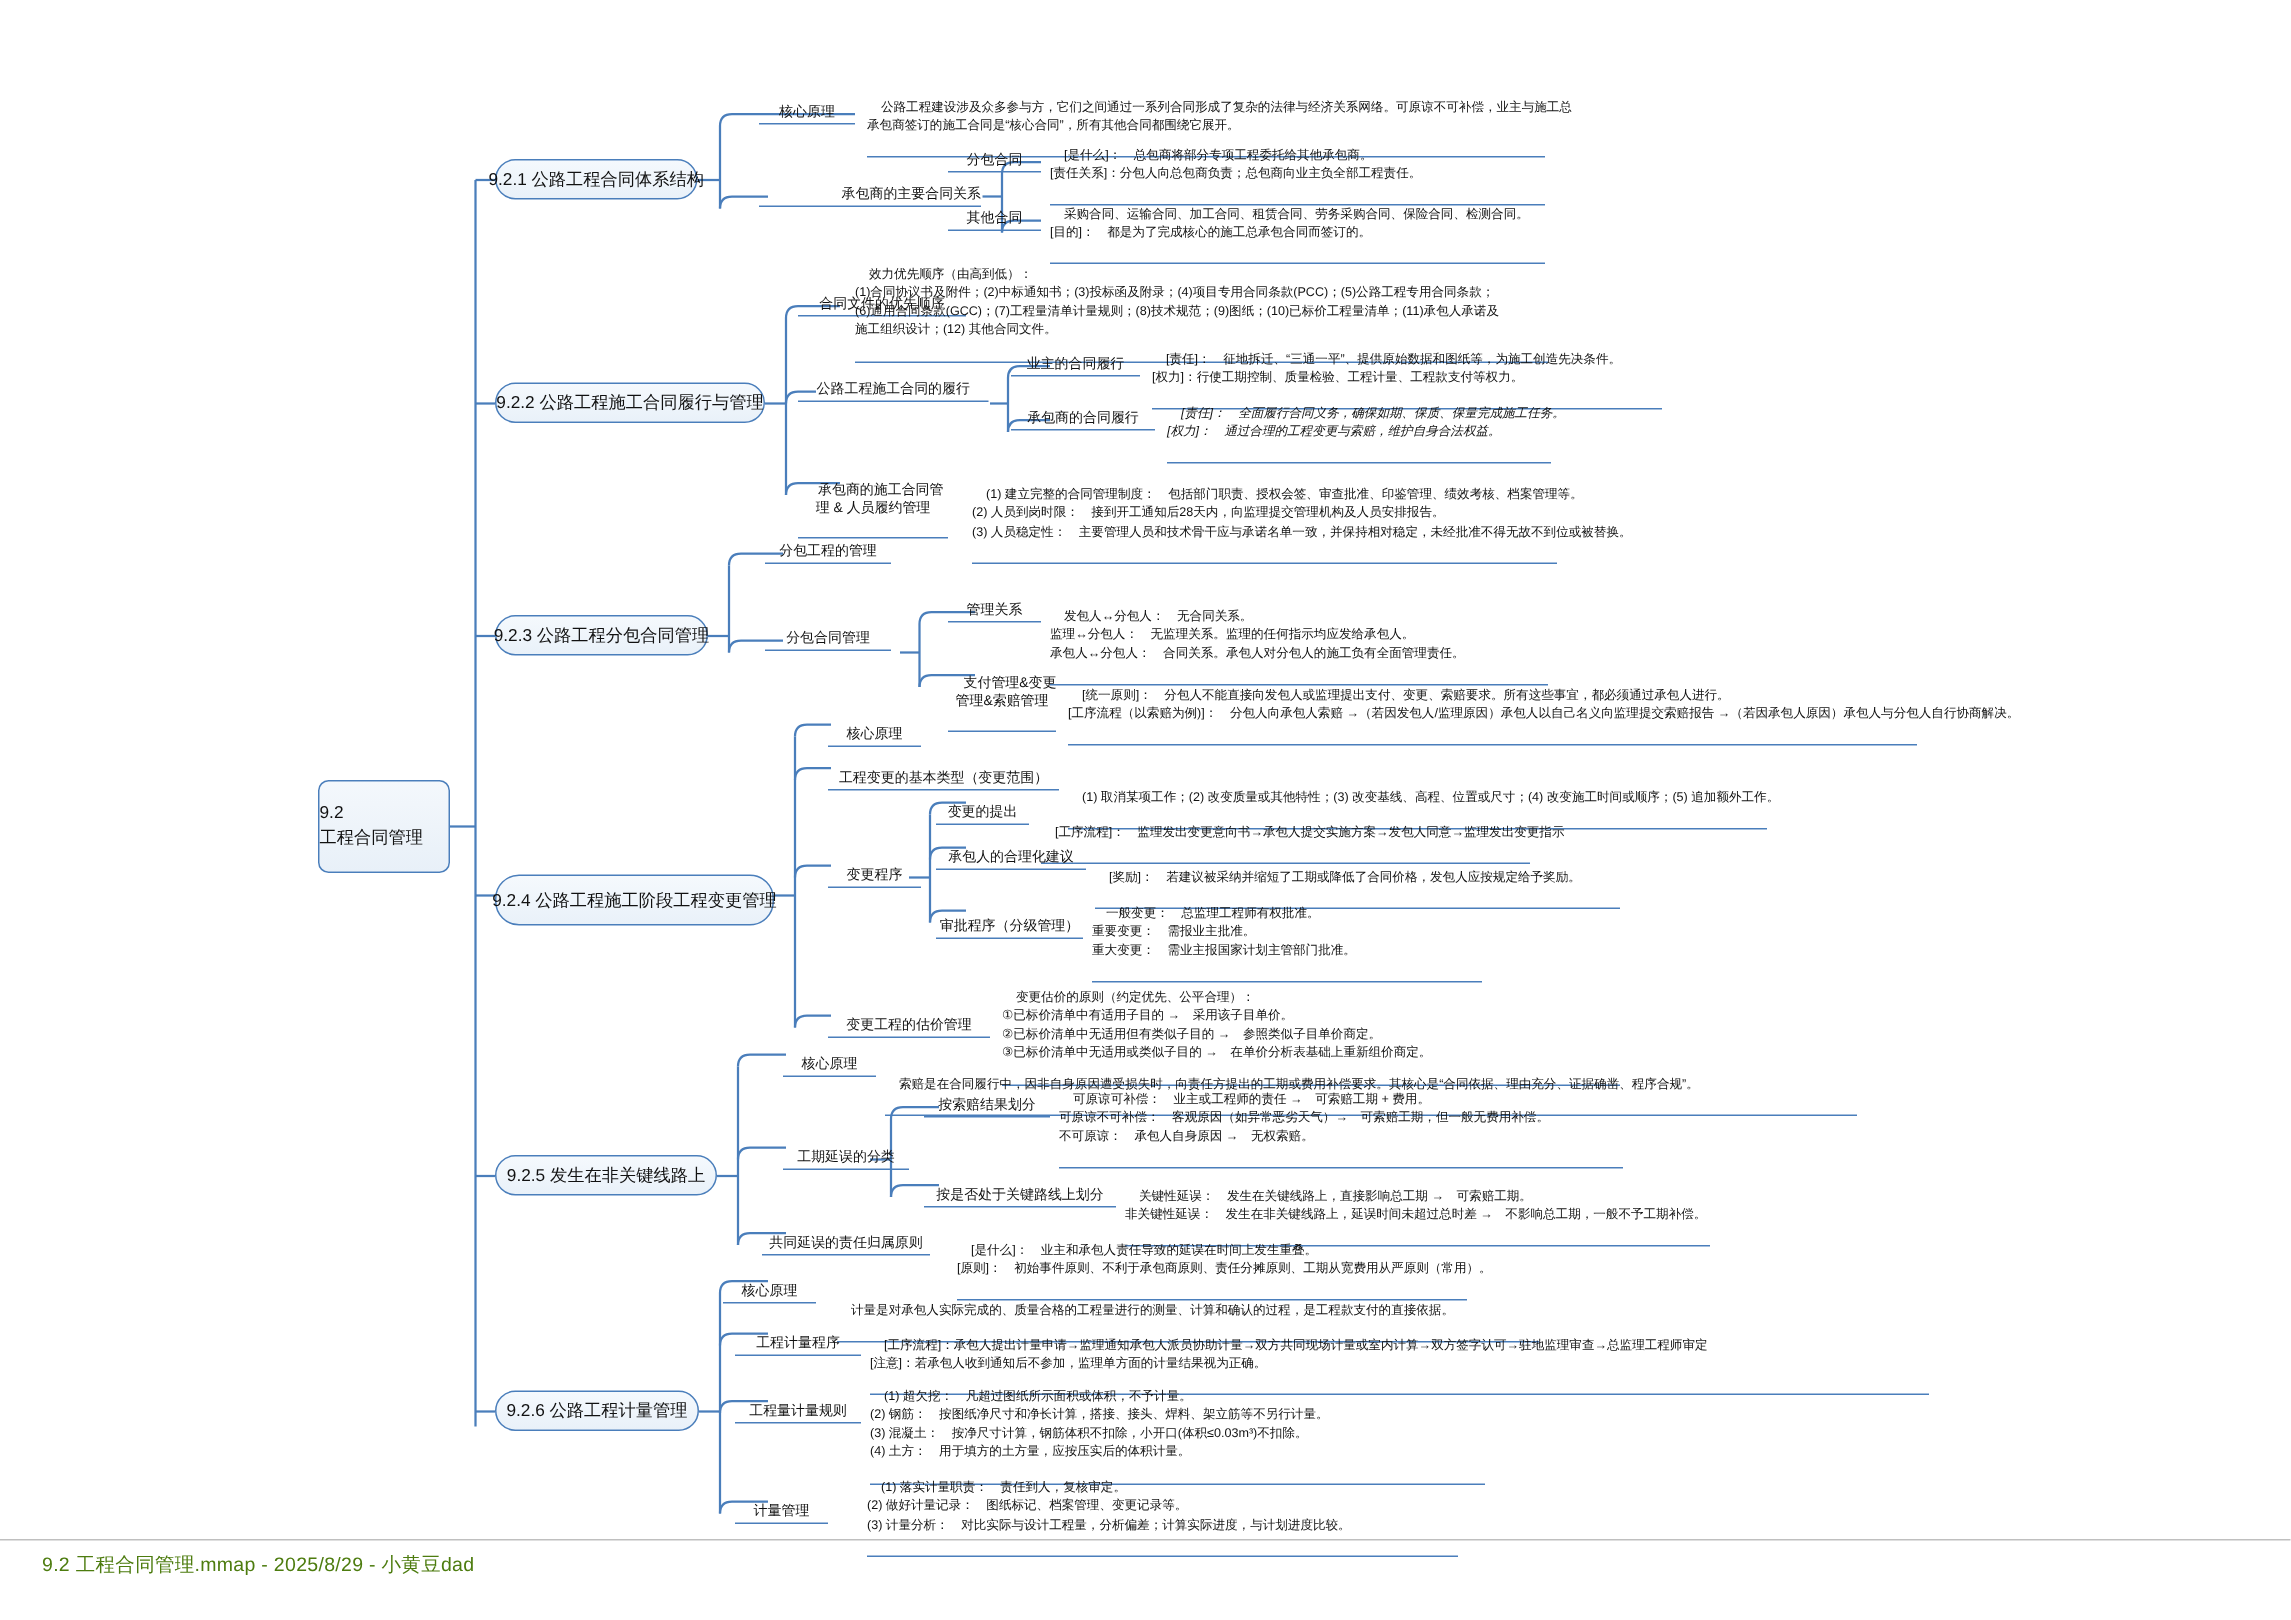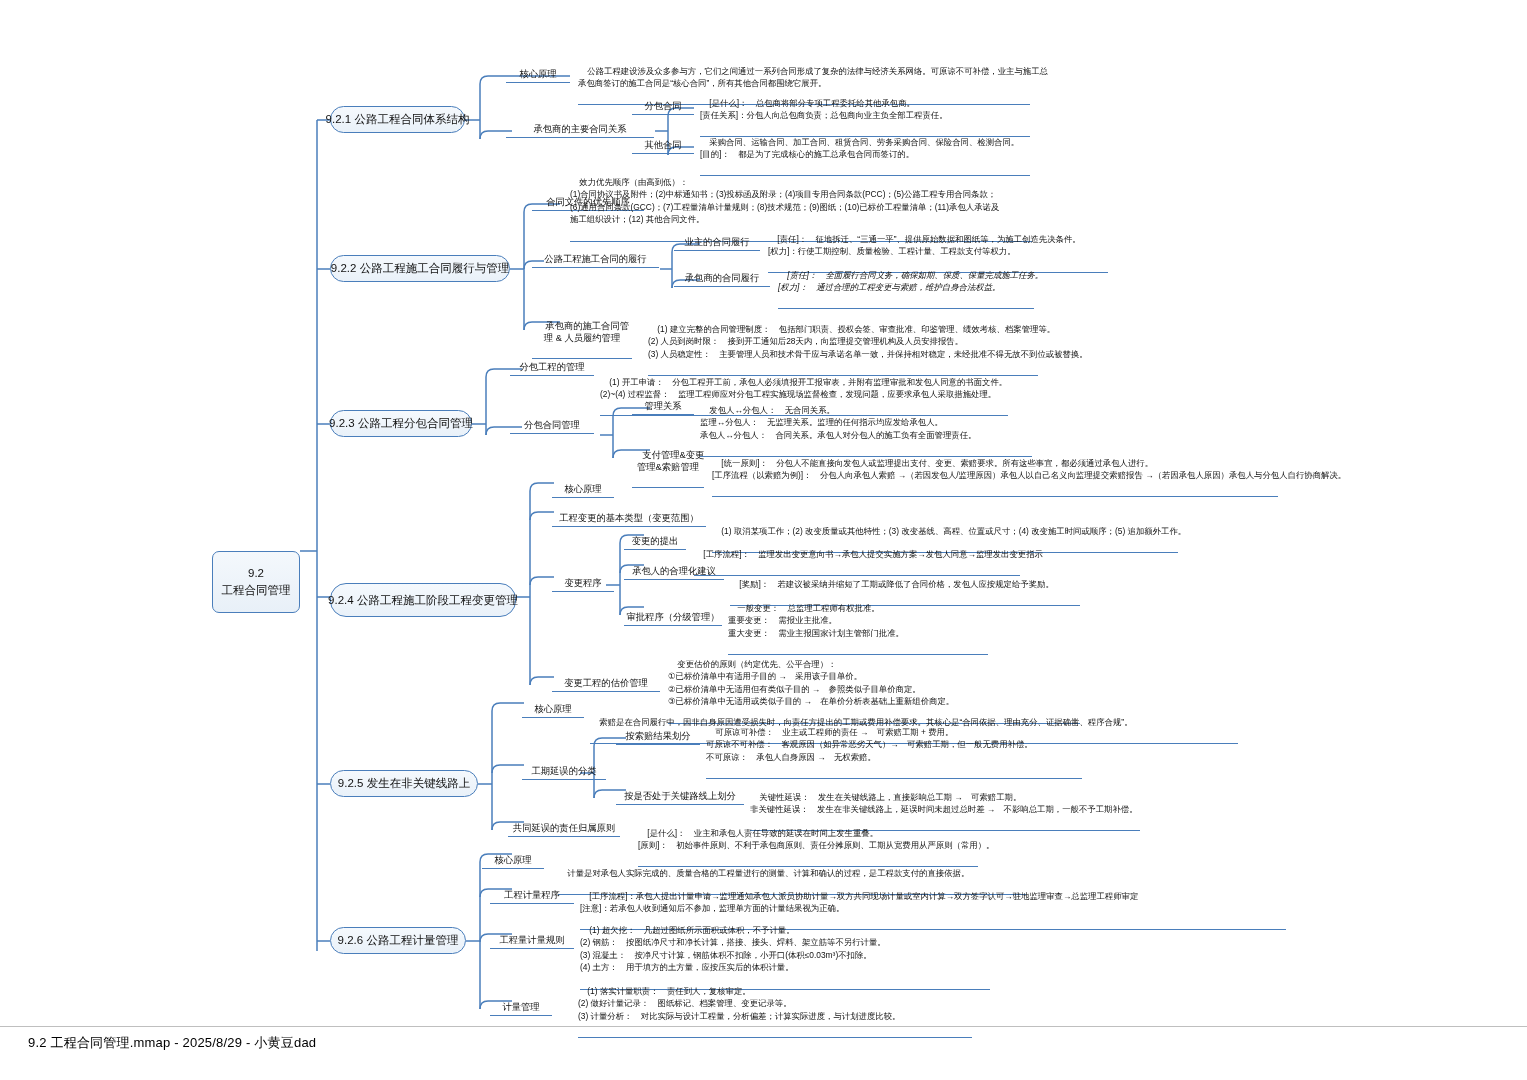--- a/index.html
+++ b/index.html
@@ -11,24 +11,23 @@
   #canvas{position:absolute;left:0;top:0;width:1527px;height:1080px;}
   svg#wires{position:absolute;left:0;top:0;width:1527px;height:1080px;pointer-events:none;}
 
   
   .root-node{
     position:absolute;
     box-sizing:border-box;
     border:1.3px solid #4a7ebb;
     border-radius:7px;
     background:linear-gradient(180deg,#f4f8fc 0%,#e8f0f8 100%);
-    display:flex;flex-direction:column;align-items:center;justify-content:center;
+    display:flex;flex-direction:column;align-items:flex-start;justify-content:center;
     font-size:11.5px;line-height:1.45;color:#111;
     text-align:center;
-    margin-top:31px;
   }
 
   
   .l1-node{
     position:absolute;
     box-sizing:border-box;
     border:1.3px solid #4a7ebb;
     border-radius:16px;
     background:linear-gradient(180deg,#f5f9fd 0%,#e9f1f9 100%);
     display:flex;align-items:center;justify-content:center;
@@ -55,21 +54,21 @@
     white-space:pre;
     padding-bottom:2px;
   }
 
   .ul-thick{border-bottom:1.6px solid #4a7ebb;}
   .ul-thin{border-bottom:1.1px solid #4a7ebb;}
 
   
   #footer{
     position:absolute;left:28px;top:1034px;
-    font-size:13px;color:#000000;
+    font-size:13px;color:#4d7c0f;
     letter-spacing:.2px;
   }
   #footer-rule{
     position:absolute;left:0;top:1026px;width:1527px;height:0;
     border-top:1px solid #bfbfbf;
   }
 </style>
 </head>
 <body>
 
@@ -177,21 +176,21 @@
   </div>
 
   <div class="l2-node ul-thin" style="left:506px;top:68px;width:64px;">
     <span>核心原理</span>
   </div>
   <div class="leaf ul-thick" style="left:578px;top:52px;width:452px;">
     <span>公路工程建设涉及众多参与方，它们之间通过一系列合同形成了复杂的法律与经济关系网络。可原谅不可补偿，业主与施工总
 承包商签订的施工合同是“核心合同”，所有其他合同都围绕它展开。</span>
   </div>
 
-  <div class="l2-node ul-thin" style="left:506px;top:123px;width:148px;">
+  <div class="l2-node ul-thin" style="left:506px;top:123px;width:148px;text-align:right;">
     <span>承包商的主要合同关系</span>
   </div>
   <div class="l2-node ul-thin" style="left:632px;top:100px;width:62px;">
     <span>分包合同</span>
   </div>
   <div class="leaf ul-thick" style="left:700px;top:84px;width:330px;">
     <span>[是什么]：　总包商将部分专项工程委托给其他承包商。
 [责任关系]：分包人向总包商负责；总包商向业主负全部工程责任。</span>
   </div>
   <div class="l2-node ul-thin" style="left:632px;top:139px;width:62px;">
@@ -236,24 +235,20 @@
   </div>
   <div class="leaf ul-thick" style="left:648px;top:310px;width:390px;">
     <span>(1) 建立完整的合同管理制度：　包括部门职责、授权会签、审查批准、印鉴管理、绩效考核、档案管理等。
 (2) 人员到岗时限：　接到开工通知后28天内，向监理提交管理机构及人员安排报告。
 (3) 人员稳定性：　主要管理人员和技术骨干应与承诺名单一致，并保持相对稳定，未经批准不得无故不到位或被替换。</span>
   </div>
 
   <div class="l2-node ul-thin" style="left:510px;top:361px;width:84px;">
     <span>分包工程的管理</span>
   </div>
-  <div class="leaf ul-thick" style="left:600px;top:363px;width:408px;">
-    <span>(1) 开工申请：　分包工程开工前，承包人必须填报开工报审表，并附有监理审批和发包人同意的书面文件。
-(2)~(4) 过程监督：　监理工程师应对分包工程实施现场监督检查，发现问题，应要求承包人采取措施处理。</span>
-  </div>
 
   <div class="l2-node ul-thin" style="left:510px;top:419px;width:84px;">
     <span>分包合同管理</span>
   </div>
   <div class="l2-node ul-thin" style="left:632px;top:400px;width:62px;">
     <span>管理关系</span>
   </div>
   <div class="leaf ul-thick" style="left:700px;top:391px;width:332px;">
     <span>发包人↔分包人：　无合同关系。
 监理↔分包人：　无监理关系。监理的任何指示均应发给承包人。

